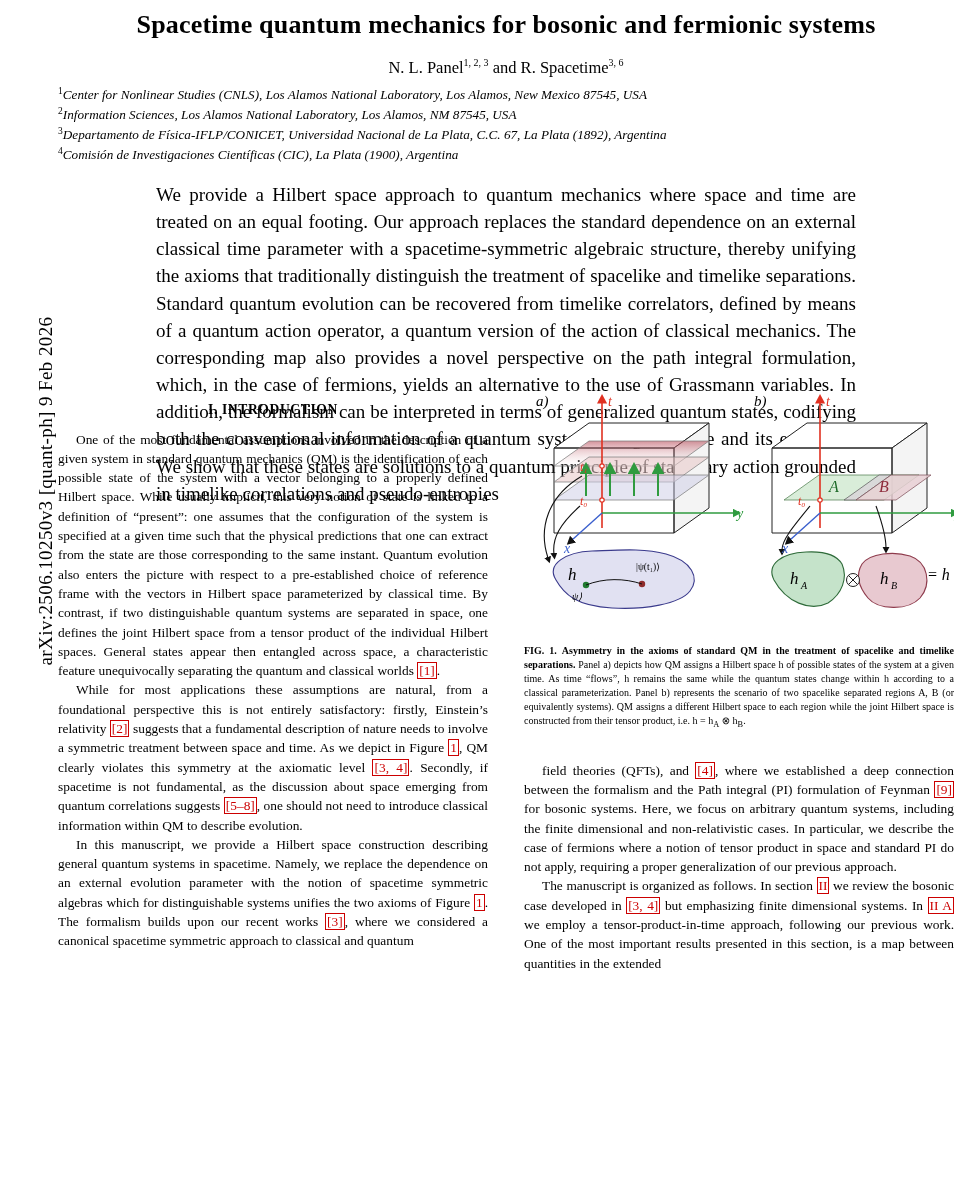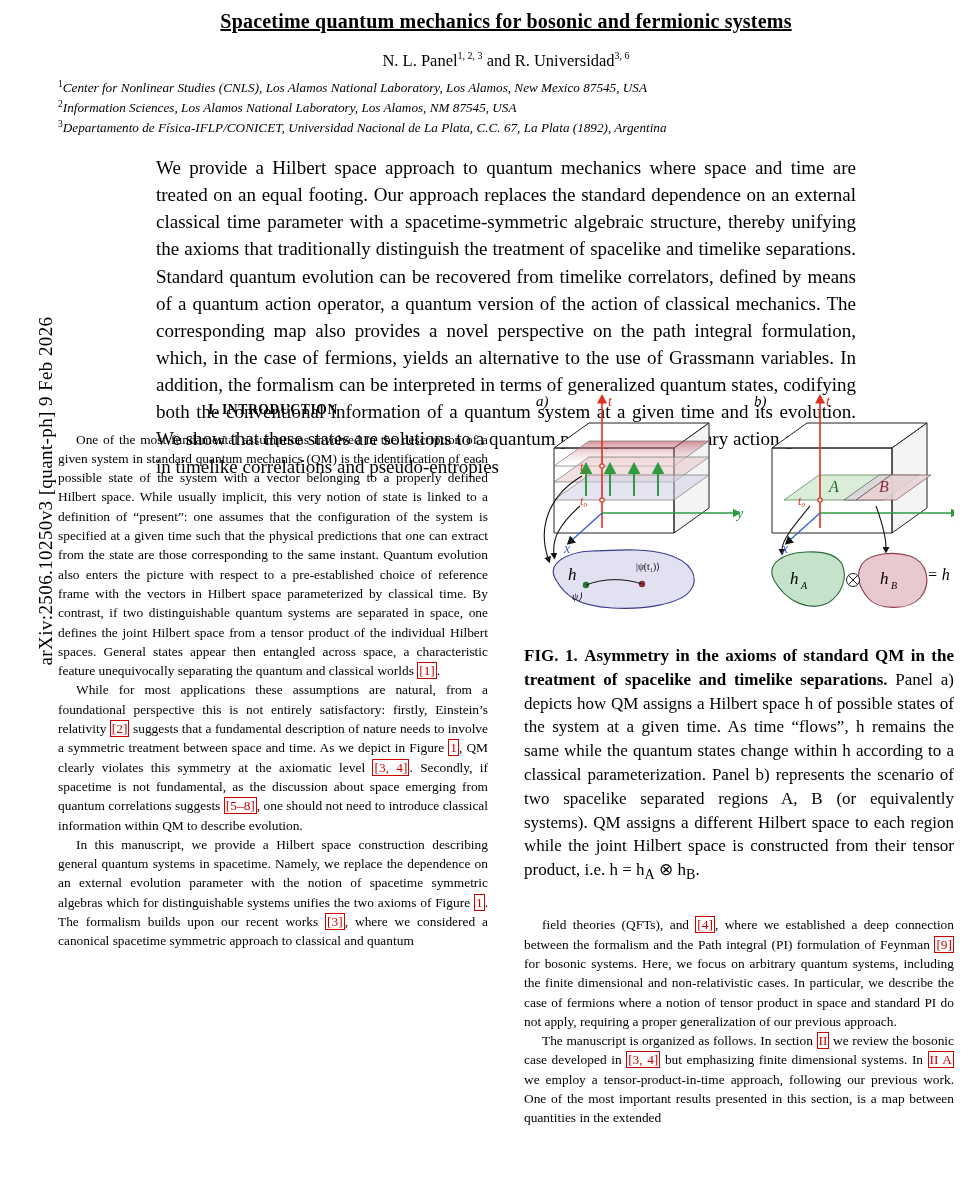--- a/index.html
+++ b/index.html
@@ -38,25 +38,24 @@
   }
   
   .content {
     position: absolute;
     left: 58px;
     top: 0;
     width: 896px;
   }
   .title {
     text-align: center;
-    font-size: 20px;
+    font-size: 26px;
     font-weight: bold;
     margin-top: 10px;
     letter-spacing: 0.2px;
-    text-decoration: underline;
   }
   .authors {
     text-align: center;
     font-size: 16.5px;
     margin-top: 17px;
   }
   .authors sup { font-size: 10px; }
   .affil {
     text-align: left;
     font-size: 13.2px;
@@ -117,46 +116,47 @@
     line-height: 1;
   }
   
   .figure {
     position: relative;
     width: 430px;
     height: 248px;
     margin-bottom: 8px;
   }
   .figcap {
-    font-size: 17px;
+    font-size: 10px;
     line-height: 1.4;
     text-align: justify;
   }
   .figcap b { font-weight: bold; }
   .figlabel { font-weight: bold; }
   svg { display: block; }
 </style>
 </head>
 <body>
 
 <div class="page">
 
   <div class="arxiv-stamp">arXiv:2506.10250v3  [quant-ph]  9 Feb 2026</div>
 
   <div class="content">
     <div class="title">Spacetime quantum mechanics for bosonic and fermionic systems</div>
 
     <div class="authors">
-      <span>N. L. Panel</span><sup>1, 2, 3</sup><span> and R. Universidad</span><sup>3, 6</sup>
+      <span>N. L. Panel</span><sup>1, 2, 3</sup><span> and R. Spacetime</span><sup>3, 6</sup>
     </div>
 
     <div class="affil">
       <span class="ln"><sup>1</sup><span>Center for Nonlinear Studies (CNLS), Los Alamos National Laboratory, Los Alamos, New Mexico 87545, USA</span></span>
       <span class="ln"><sup>2</sup><span>Information Sciences, Los Alamos National Laboratory, Los Alamos, NM 87545, USA</span></span>
       <span class="ln"><sup>3</sup><span>Departamento de Física-IFLP/CONICET, Universidad Nacional de La Plata, C.C. 67, La Plata (1892), Argentina</span></span>
+      <span class="ln"><sup>4</sup><span>Comisión de Investigaciones Científicas (CIC), La Plata (1900), Argentina</span></span>
     </div>
 
     <div class="abstract">We provide a Hilbert space approach to quantum mechanics where space and time are treated on an equal footing. Our approach replaces the standard dependence on an external classical time parameter with a spacetime-symmetric algebraic structure, thereby unifying the axioms that traditionally distinguish the treatment of spacelike and timelike separations. Standard quantum evolution can be recovered from timelike correlators, defined by means of a quantum action operator, a quantum version of the action of classical mechanics. The corresponding map also provides a novel perspective on the path integral formulation, which, in the case of fermions, yields an alternative to the use of Grassmann variables. In addition, the formalism can be interpreted in terms of generalized quantum states, codifying both the conventional information of a quantum system at a given time and its evolution. We show that these states are solutions to a quantum principle of stationary action grounded in timelike correlations and pseudo-entropies</div>
   </div>
 
   <div class="cols">
 
     <div class="col left">
       <div class="sec-head">I.   INTRODUCTION</div>
 

